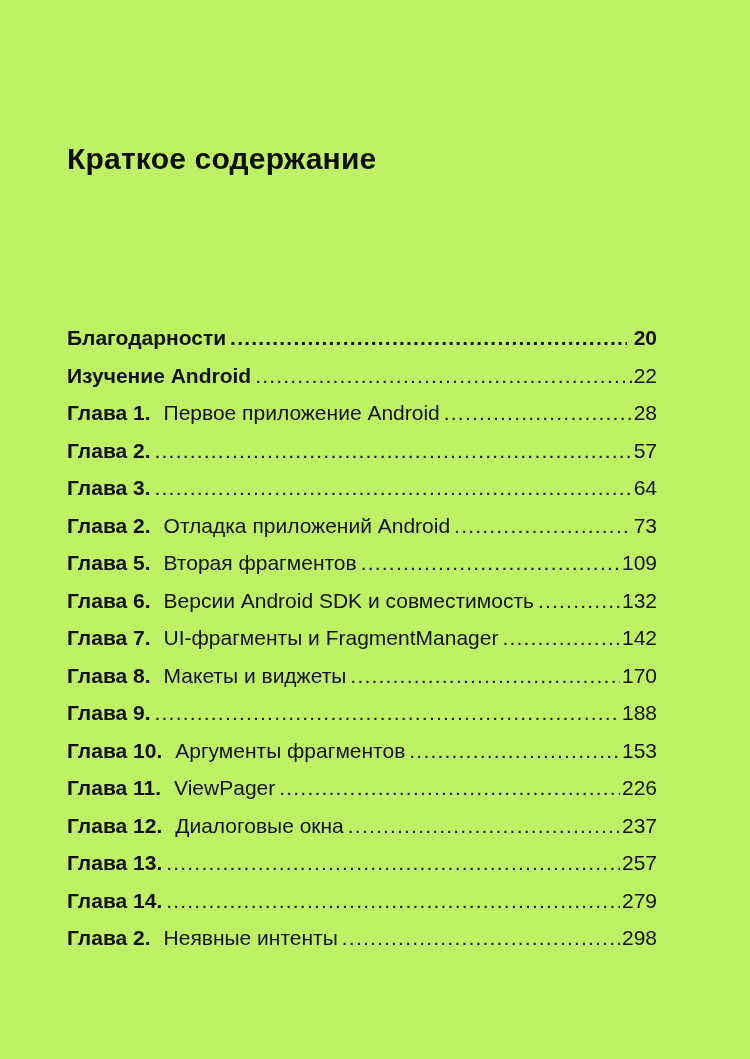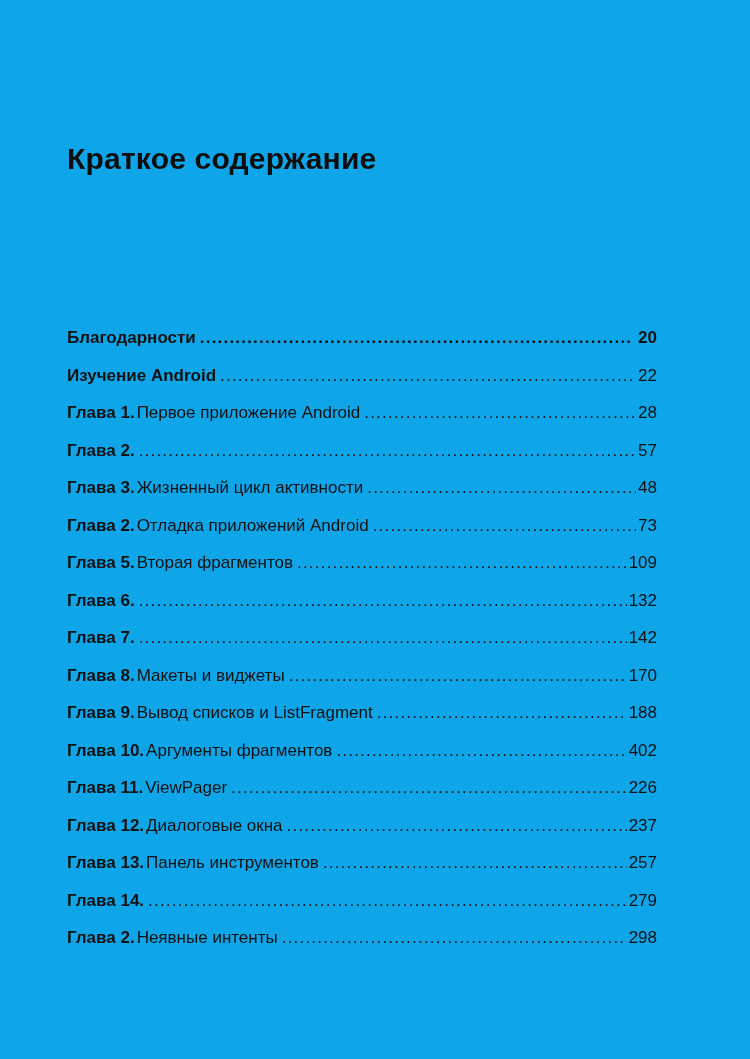--- a/index.html
+++ b/index.html
@@ -4,21 +4,21 @@
 <style>
   html, body {
     margin: 0;
     padding: 0;
     background: #ffffff;
   }
   .page {
     position: relative;
     width: 750px;
     height: 1059px;
-    background: #0ea5e9;
+    background: #bef264;
     box-sizing: border-box;
     padding: 141px 93px 0 67px;
     font-family: "Liberation Sans", sans-serif;
     color: #111111;
     overflow: hidden;
   }
   .page-title {
     margin: 0 0 150px 0;
     font-size: 30px;
     line-height: 36px;
@@ -26,32 +26,32 @@
     letter-spacing: 0.2px;
     color: #0d0d0d;
   }
   .toc {
     width: 590px;
   }
   .toc-row {
     display: flex;
     align-items: flex-end;
     margin-bottom: 16.5px;
-    font-size: 17px;
+    font-size: 21px;
     line-height: 21px;
     white-space: nowrap;
     justify-content: flex-end;
   }
   .prefix {
     font-weight: 700;
     flex: 0 0 auto;
   }
   .entry-title {
     flex: 0 0 auto;
-    margin-left: 2px;
+    margin-left: 13px;
   }
   .entry-title:empty {
     margin-left: 0;
   }
   .leader {
     flex: 1 1 auto;
     overflow: hidden;
     min-width: 0;
     margin-left: 4px;
     letter-spacing: 1.2px;
@@ -99,89 +99,88 @@
     </div>
 
     <div class="toc-row">
       <span class="prefix">Глава 2.</span>
       <span class="leader">........................................................................................................................................................................................................</span>
       <span class="page-num">57</span>
     </div>
 
     <div class="toc-row">
       <span class="prefix">Глава 3.</span>
-        <span class="entry-title">Жизненный цикл активности</span>
       <span class="leader">........................................................................................................................................................................................................</span>
-      <span class="page-num">48</span>
+      <span class="page-num">64</span>
     </div>
 
     <div class="toc-row">
       <span class="prefix">Глава 2.</span>
         <span class="entry-title">Отладка приложений Android</span>
       <span class="leader">........................................................................................................................................................................................................</span>
       <span class="page-num">73</span>
     </div>
 
     <div class="toc-row">
       <span class="prefix">Глава 5.</span>
         <span class="entry-title">Вторая фрагментов</span>
       <span class="leader">........................................................................................................................................................................................................</span>
       <span class="page-num">109</span>
     </div>
 
     <div class="toc-row">
       <span class="prefix">Глава 6.</span>
+        <span class="entry-title">Версии Android SDK и совместимость</span>
       <span class="leader">........................................................................................................................................................................................................</span>
       <span class="page-num">132</span>
     </div>
 
     <div class="toc-row">
       <span class="prefix">Глава 7.</span>
+        <span class="entry-title">UI-фрагменты и FragmentManager</span>
       <span class="leader">........................................................................................................................................................................................................</span>
       <span class="page-num">142</span>
     </div>
 
     <div class="toc-row">
       <span class="prefix">Глава 8.</span>
         <span class="entry-title">Макеты и виджеты</span>
       <span class="leader">........................................................................................................................................................................................................</span>
       <span class="page-num">170</span>
     </div>
 
     <div class="toc-row">
       <span class="prefix">Глава 9.</span>
-        <span class="entry-title">Вывод списков и ListFragment</span>
       <span class="leader">........................................................................................................................................................................................................</span>
       <span class="page-num">188</span>
     </div>
 
     <div class="toc-row">
       <span class="prefix">Глава 10.</span>
         <span class="entry-title">Аргументы фрагментов</span>
       <span class="leader">........................................................................................................................................................................................................</span>
-      <span class="page-num">402</span>
+      <span class="page-num">153</span>
     </div>
 
     <div class="toc-row">
       <span class="prefix">Глава 11.</span>
         <span class="entry-title">ViewPager</span>
       <span class="leader">........................................................................................................................................................................................................</span>
       <span class="page-num">226</span>
     </div>
 
     <div class="toc-row">
       <span class="prefix">Глава 12.</span>
         <span class="entry-title">Диалоговые окна</span>
       <span class="leader">........................................................................................................................................................................................................</span>
       <span class="page-num">237</span>
     </div>
 
     <div class="toc-row">
       <span class="prefix">Глава 13.</span>
-        <span class="entry-title">Панель инструментов</span>
       <span class="leader">........................................................................................................................................................................................................</span>
       <span class="page-num">257</span>
     </div>
 
     <div class="toc-row">
       <span class="prefix">Глава 14.</span>
       <span class="leader">........................................................................................................................................................................................................</span>
       <span class="page-num">279</span>
     </div>
 

